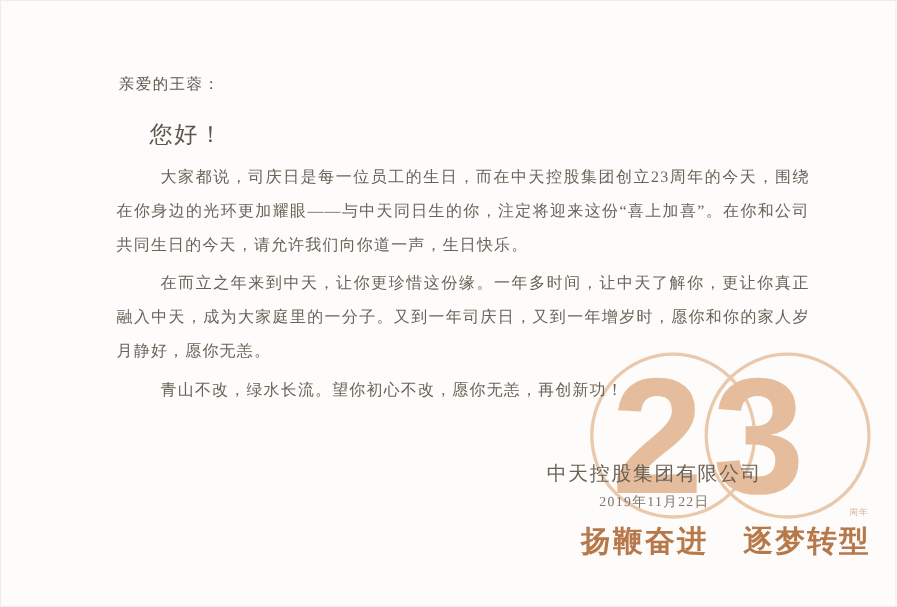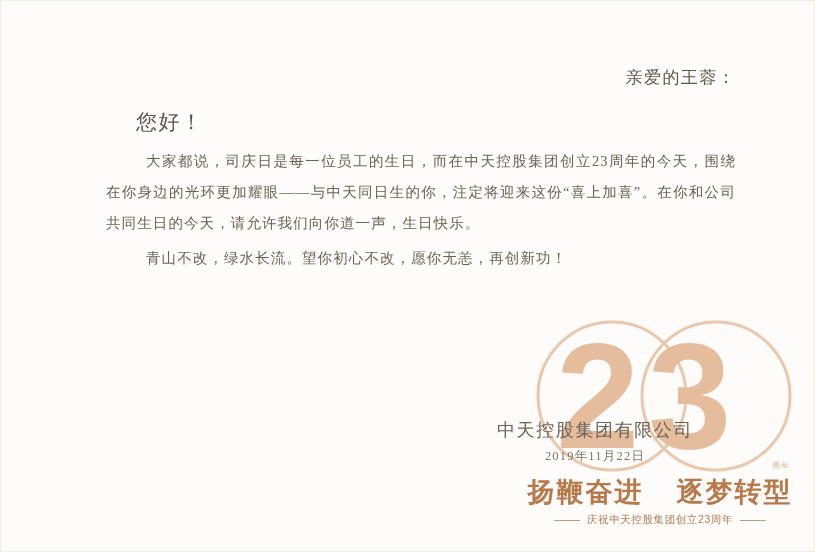--- a/index.html
+++ b/index.html
@@ -47,23 +47,22 @@
     top: 62px;
     width: 640px;
     color: #6b6257;
     font-size: 14.5px;
     line-height: 31px;
     letter-spacing: 1.1px;
   }
   .salutation {
     margin: 0 0 14px 12px;
     color: #5f564c;
-    font-size: 17px;
+    font-size: 14px;
     letter-spacing: 1.4px;
-    text-align: right;
   }
   .greeting {
     margin: 0 0 8px 40px;
     color: #5f564c;
     font-size: 21px;
     letter-spacing: 1.4px;
   }
   .para {
     margin: 0 0 4px 10px;
     text-indent: 40px;
@@ -92,21 +91,21 @@
 
   
   #lockup {
     position: absolute;
     left: 520px;
     top: 478px;
     width: 280px;
     text-align: center;
   }
   .slogan {
-    font-family: Liberation Sans, sans-serif;
+    font-family: Liberation Serif, serif;
     font-weight: bold;
     font-size: 27px;
     color: #b7784a;
     letter-spacing: 2px;
     line-height: 1.05;
     white-space: nowrap;
   }
   .slogan .gap { display: inline-block; width: 14px; }
   .sub-wrap {
     margin-top: 7px;
@@ -156,34 +155,30 @@
         <text x="128" y="148">3</text>
       </g>
     </svg>
     <span class="anniv-mark">周年</span>
   </div>
 
   <div class="body-text">
     <p class="salutation">亲爱的王蓉：</p>
     <p class="greeting">您好！</p>
     <p class="para">大家都说，司庆日是每一位员工的生日，而在中天控股集团创立23周年的今天，围绕在你身边的光环更加耀眼——与中天同日生的你，注定将迎来这份“喜上加喜”。在你和公司共同生日的今天，请允许我们向你道一声，生日快乐。</p>
+    <p class="para">在而立之年来到中天，让你更珍惜这份缘。一年多时间，让中天了解你，更让你真正融入中天，成为大家庭里的一分子。又到一年司庆日，又到一年增岁时，愿你和你的家人岁月静好，愿你无恙。</p>
     <p class="para">青山不改，绿水长流。望你初心不改，愿你无恙，再创新功！</p>
   </div>
 
   <div id="signature">
     <div class="sig-company">中天控股集团有限公司</div>
     <div class="sig-date">2019年11月22日</div>
   </div>
 
   <div id="lockup">
     <div class="slogan">
       <span>扬鞭奋进</span>
       <span class="gap"></span>
       <span>逐梦转型</span>
     </div>
-    <div class="sub-wrap">
-      <span class="rule"></span>
-      <span class="subtitle">庆祝中天控股集团创立23周年</span>
-      <span class="rule"></span>
-    </div>
   </div>
 
 </div>
 
 </body></html>

